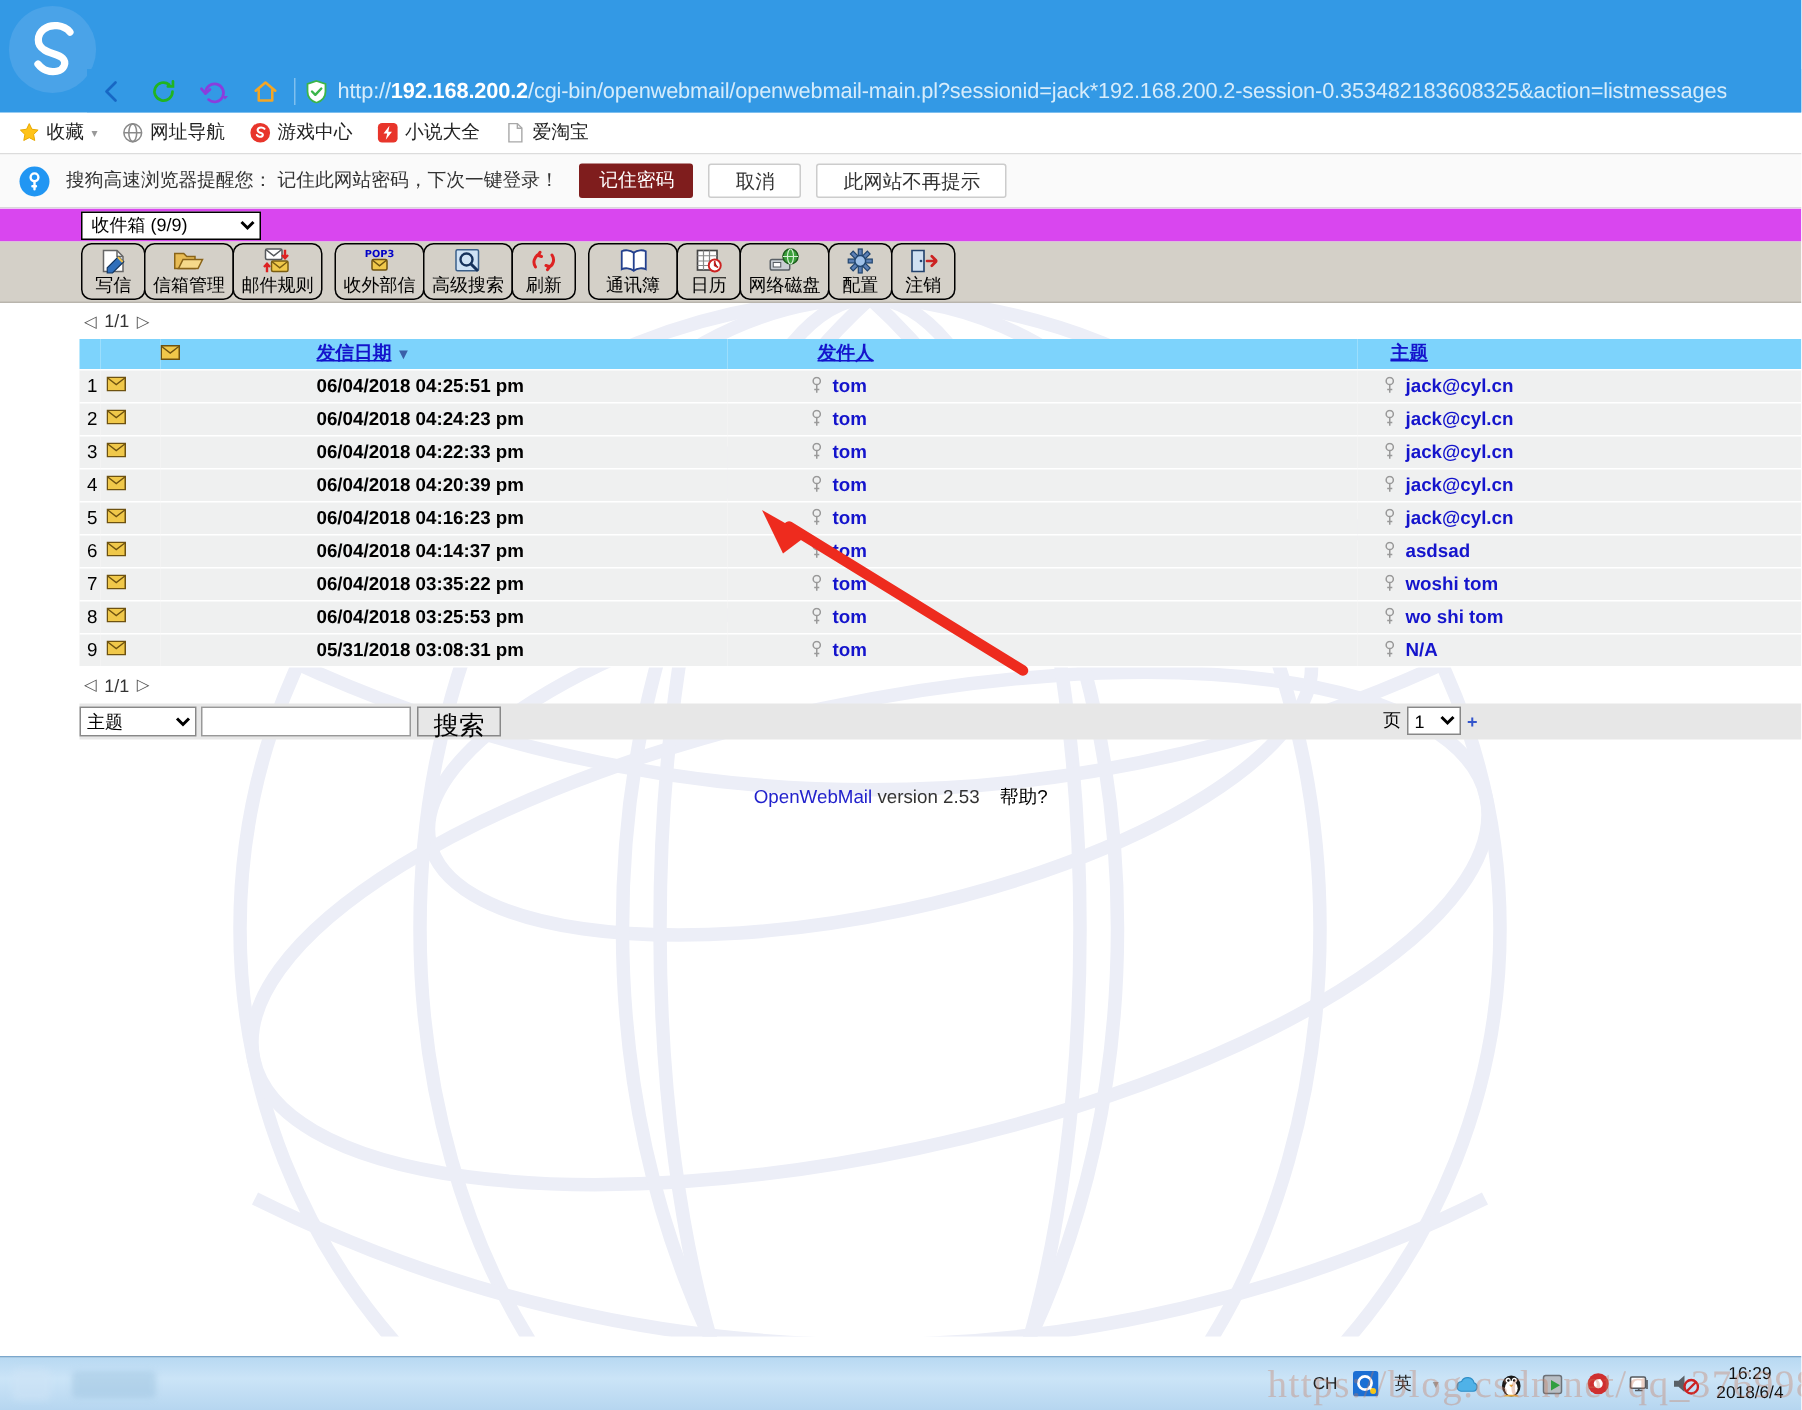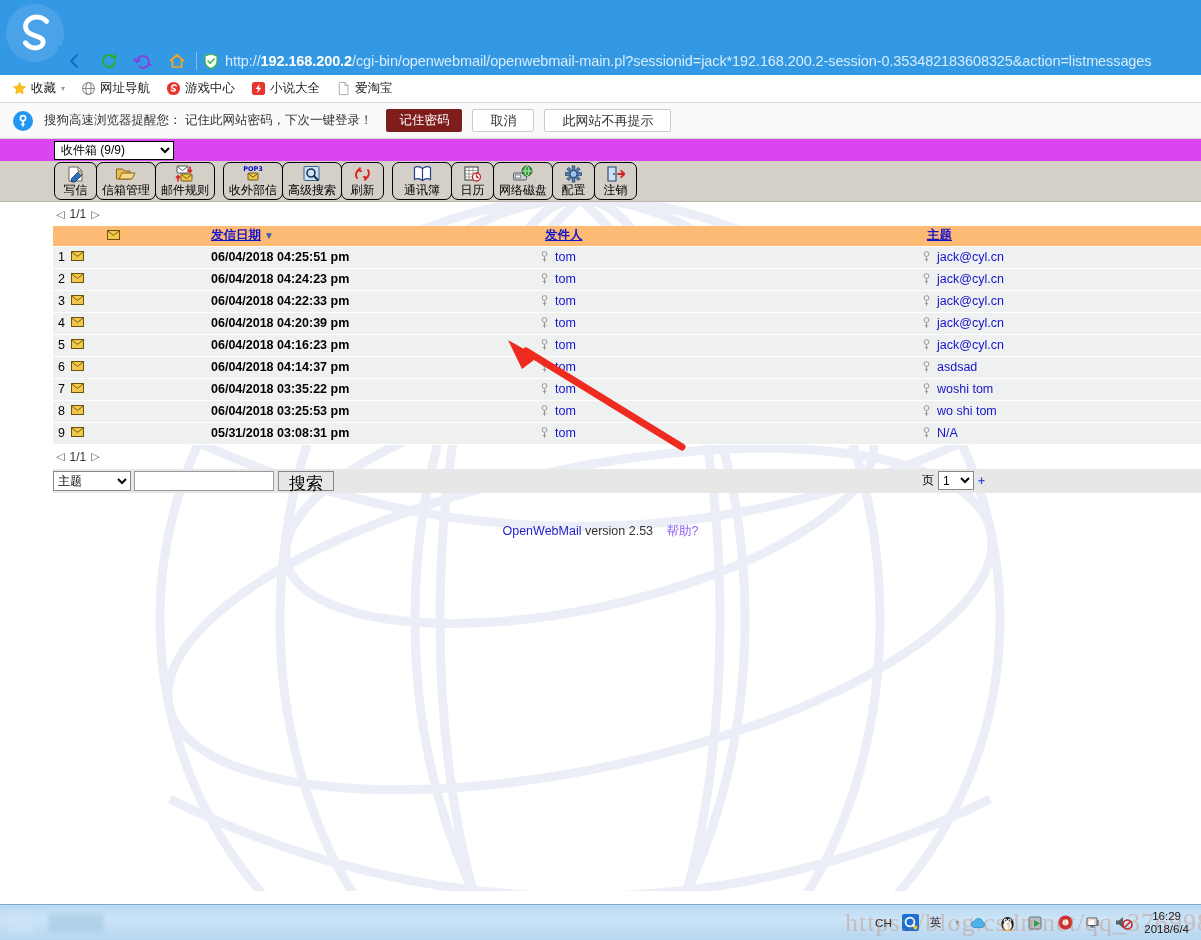--- a/index.html
+++ b/index.html
@@ -187,21 +187,21 @@
   .pg-arrow { color:#555; font-size:11px; cursor:pointer; }
 
   
   .mtable {
     width:1148px; margin-left:53px;
     border-collapse:collapse;
     table-layout:fixed;
     font-size:12.5px;
   }
   .mtable th {
-    background:#fdba74;
+    background:#7dd3fc;
     height:20px;
     text-align:left;
     font-weight:bold;
     padding:0;
     border-bottom:1px solid #ffffff;
   }
   .mtable th a {
     color:#1414cc; text-decoration:underline;
     font-size:12.5px; cursor:pointer;
   }
@@ -220,21 +220,21 @@
   .th-date { padding-left:104px !important; }
   .th-from { padding-left:60px !important; }
   .th-subj { padding-left:22px !important; }
   .th-flag { padding-left:40px !important; }
   .sort-caret { color:#3b5fa8; font-size:10px; margin-left:3px; }
   .cell-date { padding-left:104px; }
   .cell-from, .cell-subj { display:flex; align-items:center; }
   .cell-from { padding-left:56px; }
   .cell-subj { padding-left:18px; }
   .person-ico { margin-right:7px; flex:0 0 auto; }
-  .lnk { color:#1414cc; font-weight:normal; text-decoration:none; cursor:pointer; font-size:12.5px;}
+  .lnk { color:#1414cc; font-weight:bold; text-decoration:none; cursor:pointer; font-size:12.5px;}
 
   
   .searchrow {
     margin-left:53px; width:1148px;
     background:#e7e7e7;
     height:24px;
     display:flex; align-items:center;
     font-size:12px;
   }
   .srch-select {
@@ -261,21 +261,21 @@
     font-size:12px; height:19px; width:36px;
     border:1px solid #888; background:#fff;
   }
   .plus { color:#3355cc; font-weight:bold; cursor:pointer; }
 
   .footer {
     text-align:center; margin-top:30px;
     font-size:12.5px; color:#333;
   }
   .footer .owmlink { color:#2222cc; text-decoration:none; cursor:pointer; }
-  .footer .help { color:#8b5cf6; text-decoration:none; margin-left:10px; cursor:pointer;}
+  .footer .help { color:#000000; text-decoration:none; margin-left:10px; cursor:pointer;}
 
   
   .arrow-svg {
     position:absolute; left:490px; top:190px;
     width:220px; height:130px;
     pointer-events:none; z-index:10;
   }
 
   
   .taskbar {

